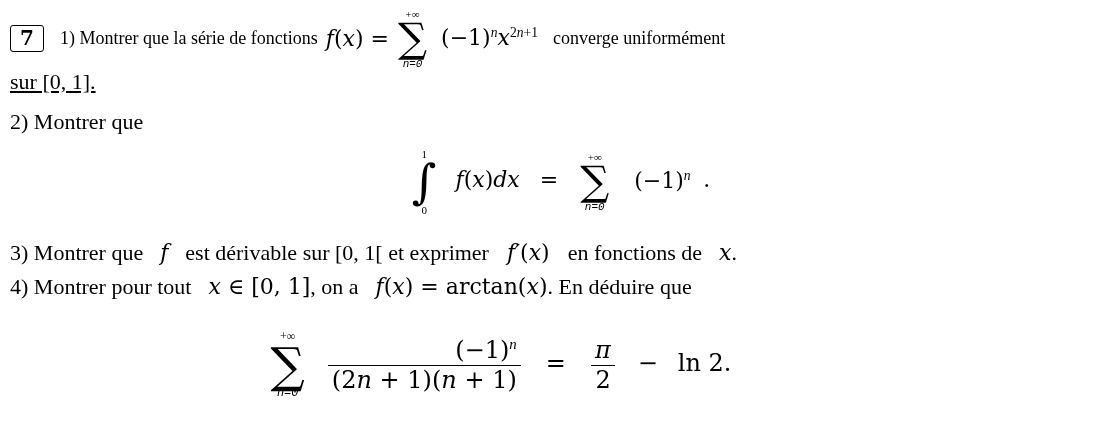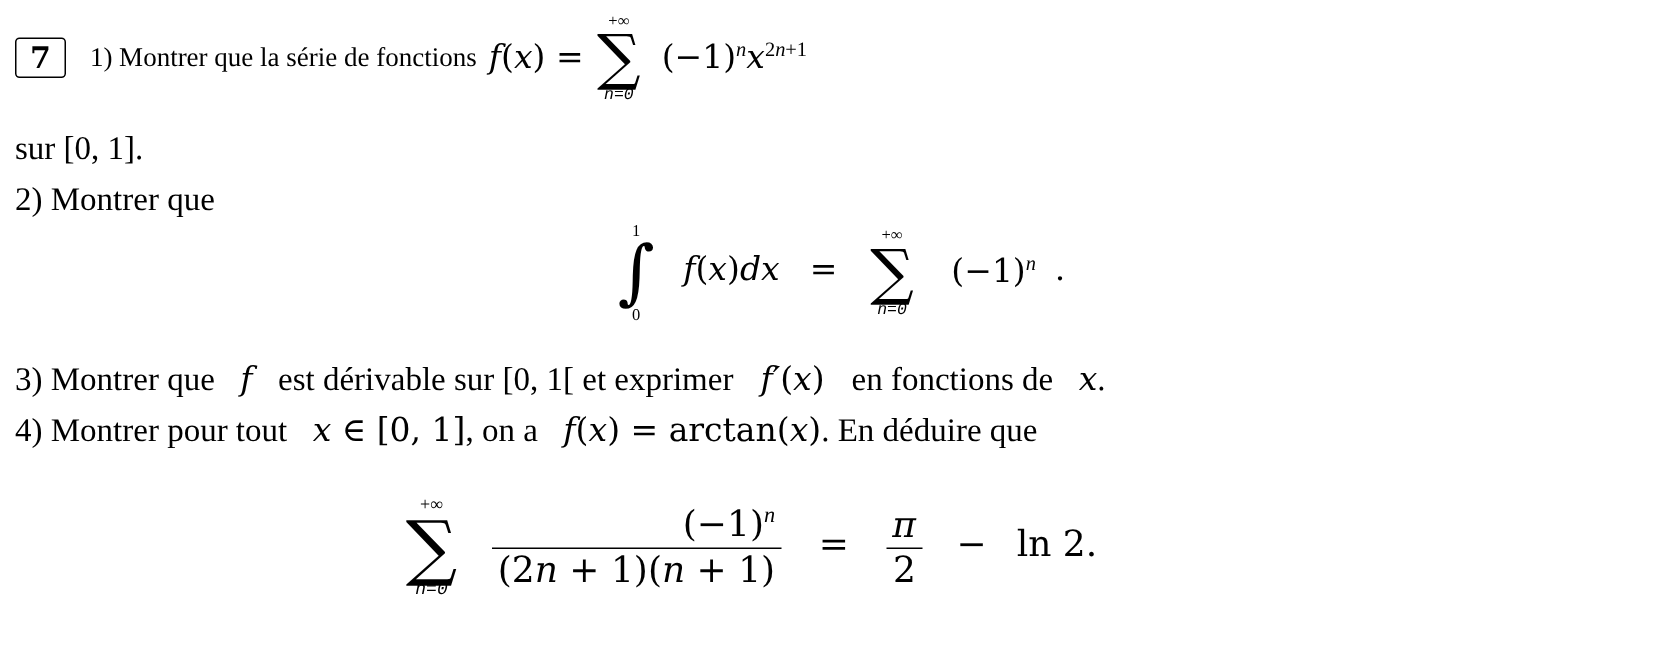--- a/index.html
+++ b/index.html
@@ -79,27 +79,28 @@
     font-size: 20px;
     padding: 2px 9px 3px 9px;
     line-height: 1;
     margin-right: 16px;
   }
   .row1 .txt { font-size: 18px; }
 
   .line-sub1 {
     position: absolute;
     left: 10px;
-    top: 86px;
-    font-size: 22px;
+    top: 69px;
+    font-size: 22px;
+    text-decoration: underline;
   }
   .line-q2 {
     position: absolute;
     left: 10px;
-    top: 120px;
+    top: 109px;
     font-size: 22px;
   }
 
   
   .disp1 {
     position: absolute;
     left: 0;
     top: 148px;
     width: 1120px;
     text-align: center;
@@ -153,20 +154,21 @@
     <span class="bigop">
       <span class="lim">+∞</span>
       <span class="glyph">∑</span>
       <span class="lim bot">n=0</span>
     </span>
     <span style="width:5px"></span>
     <span class="frac">
       <span class="num"><span class="mn">(−1)</span><span class="supi">n</span><span class="mi">x</span><span class="sup">2<span style="font-style:italic">n</span>+1</span></span>
     </span>
     <span style="width:8px"></span>
+    <span class="txt">converge uniformément</span>
   </div>
 
   <div class="line-sub1">sur [0, 1].</div>
 
   <div class="line-q2">2) Montrer que</div>
 
   <div class="disp1">
     <span class="bigop intop">
       <span class="lim">1</span>
       <span class="glyph">∫</span>

